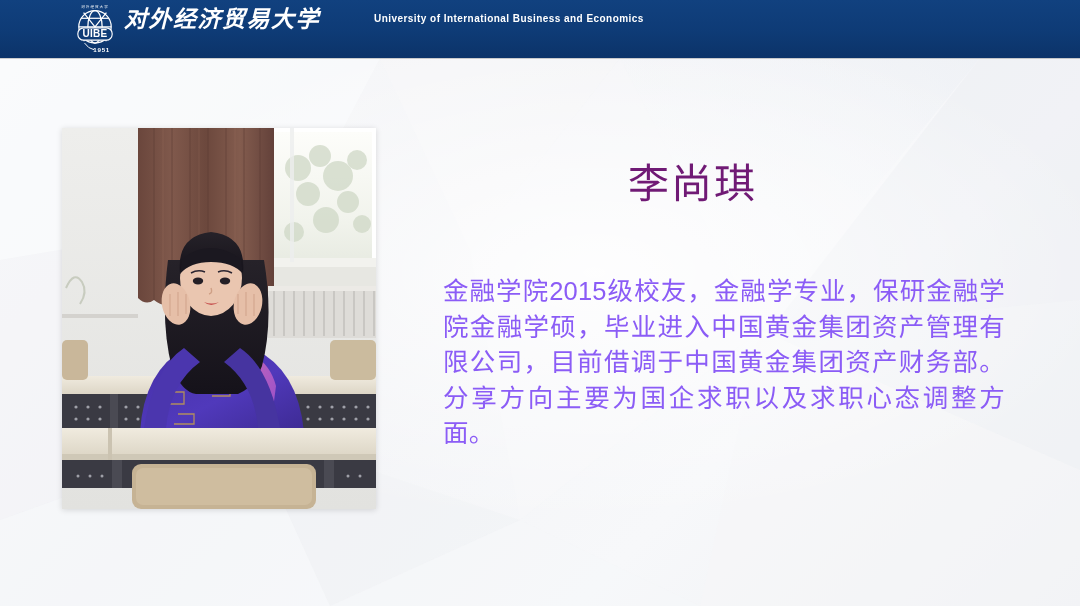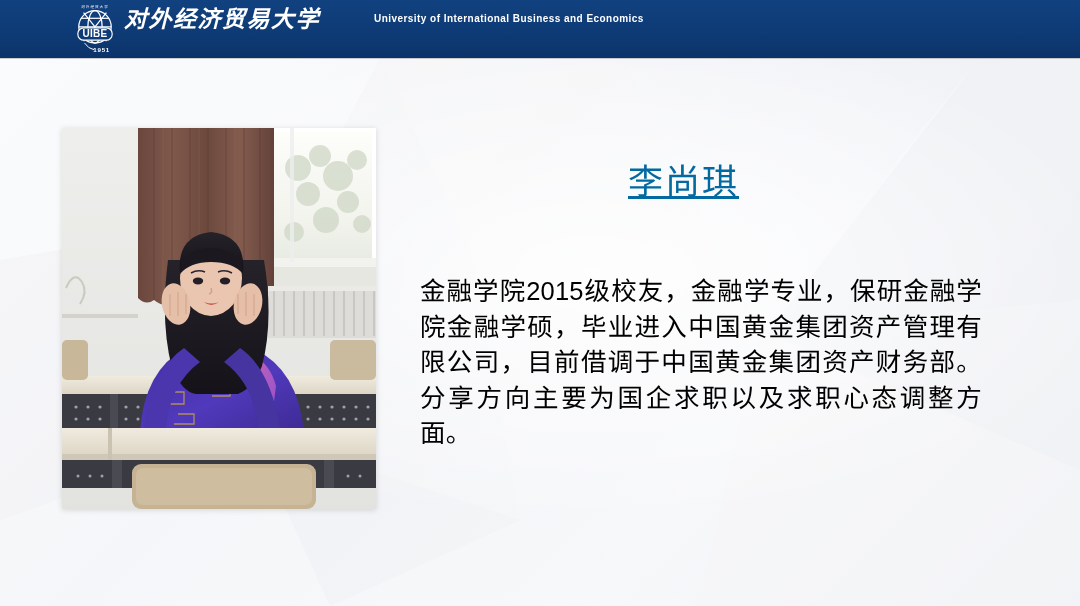--- a/index.html
+++ b/index.html
@@ -93,37 +93,36 @@
     box-shadow: 0 1px 6px rgba(0,0,0,0.14);
     overflow: hidden;
   }
   .photo-svg { display: block; width: 100%; height: 100%; }
 
   
   .person-name {
     position: absolute;
     left: 628px;
     top: 162px;
-    font-size: 35px;
+    font-size: 41px;
     line-height: 1.12;
-    color: #0369a1;
+    color: #701a75;
     letter-spacing: 2px;
     font-weight: 400;
     white-space: nowrap;
     font-family: "Liberation Sans", "DejaVu Sans", sans-serif;
-    text-decoration: underline;
   }
   .person-bio {
     position: absolute;
-    left: 420px;
+    left: 443px;
     top: 274px;
     width: 562px;
     font-size: 25.5px;
     line-height: 35.5px;
-    color: #000000;
+    color: #8b5cf6;
     letter-spacing: 0.2px;
     text-align: justify;
     text-justify: inter-character;
     font-family: "Liberation Sans", "DejaVu Sans", sans-serif;
   }
 </style>
 </head>
 <body>
 
 <div class="slide">

